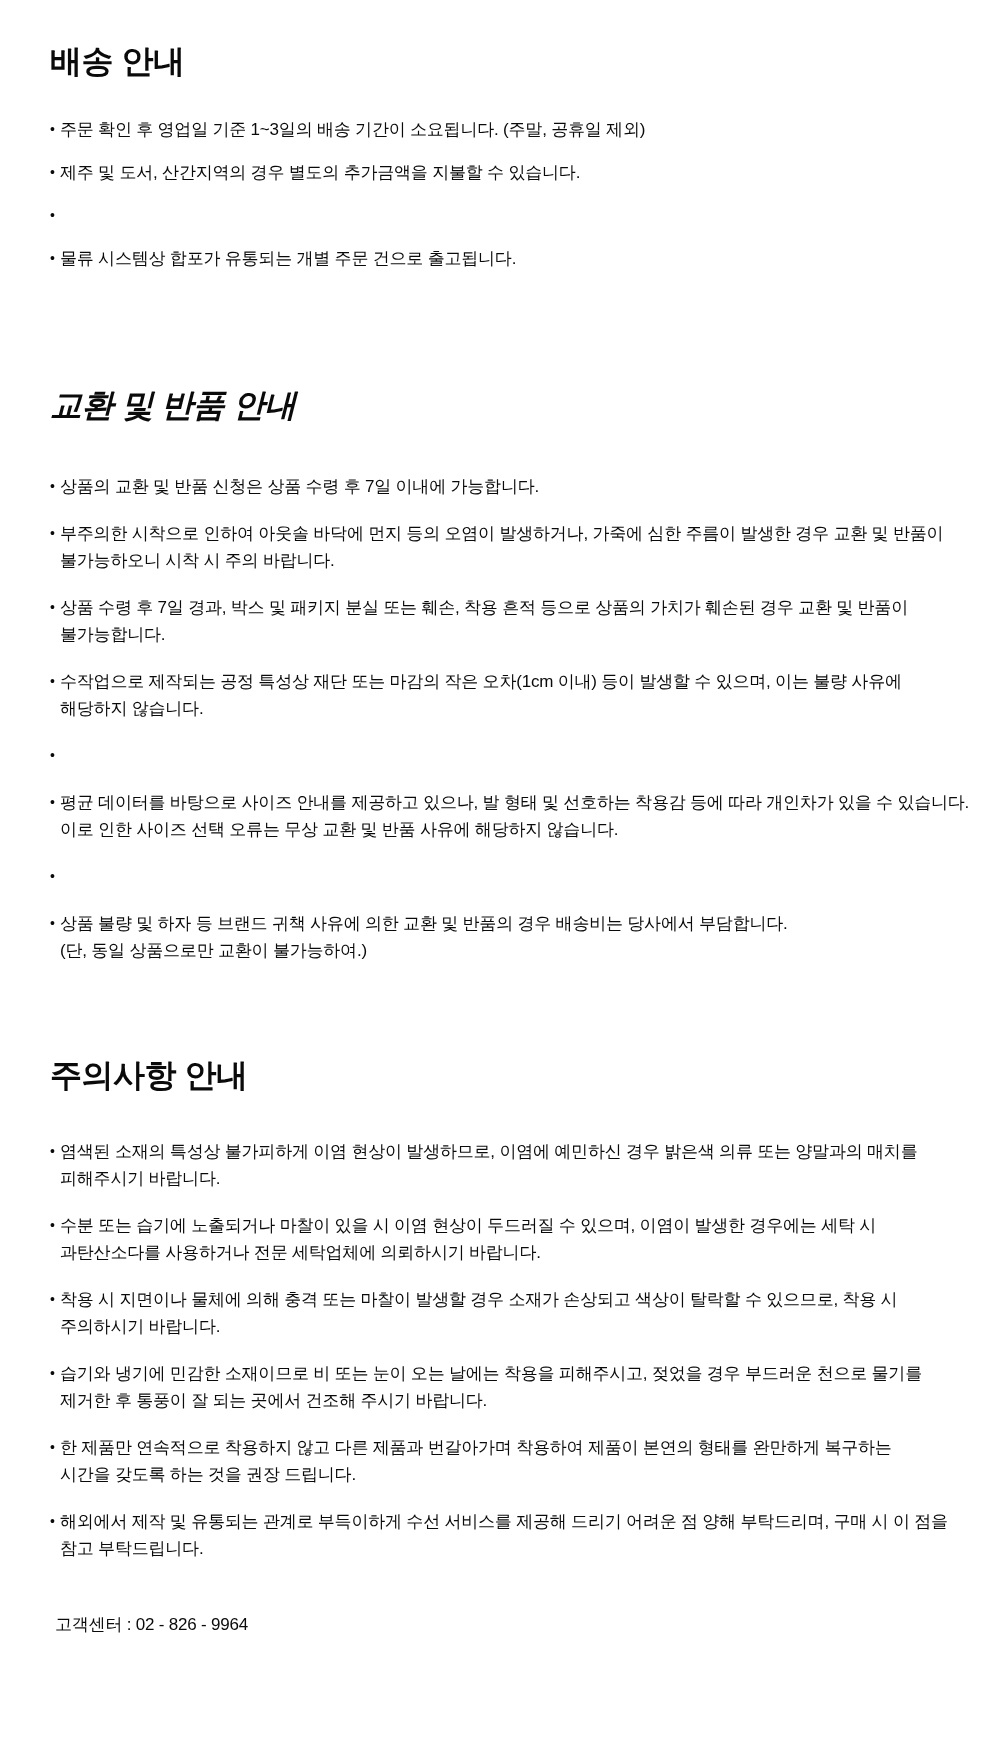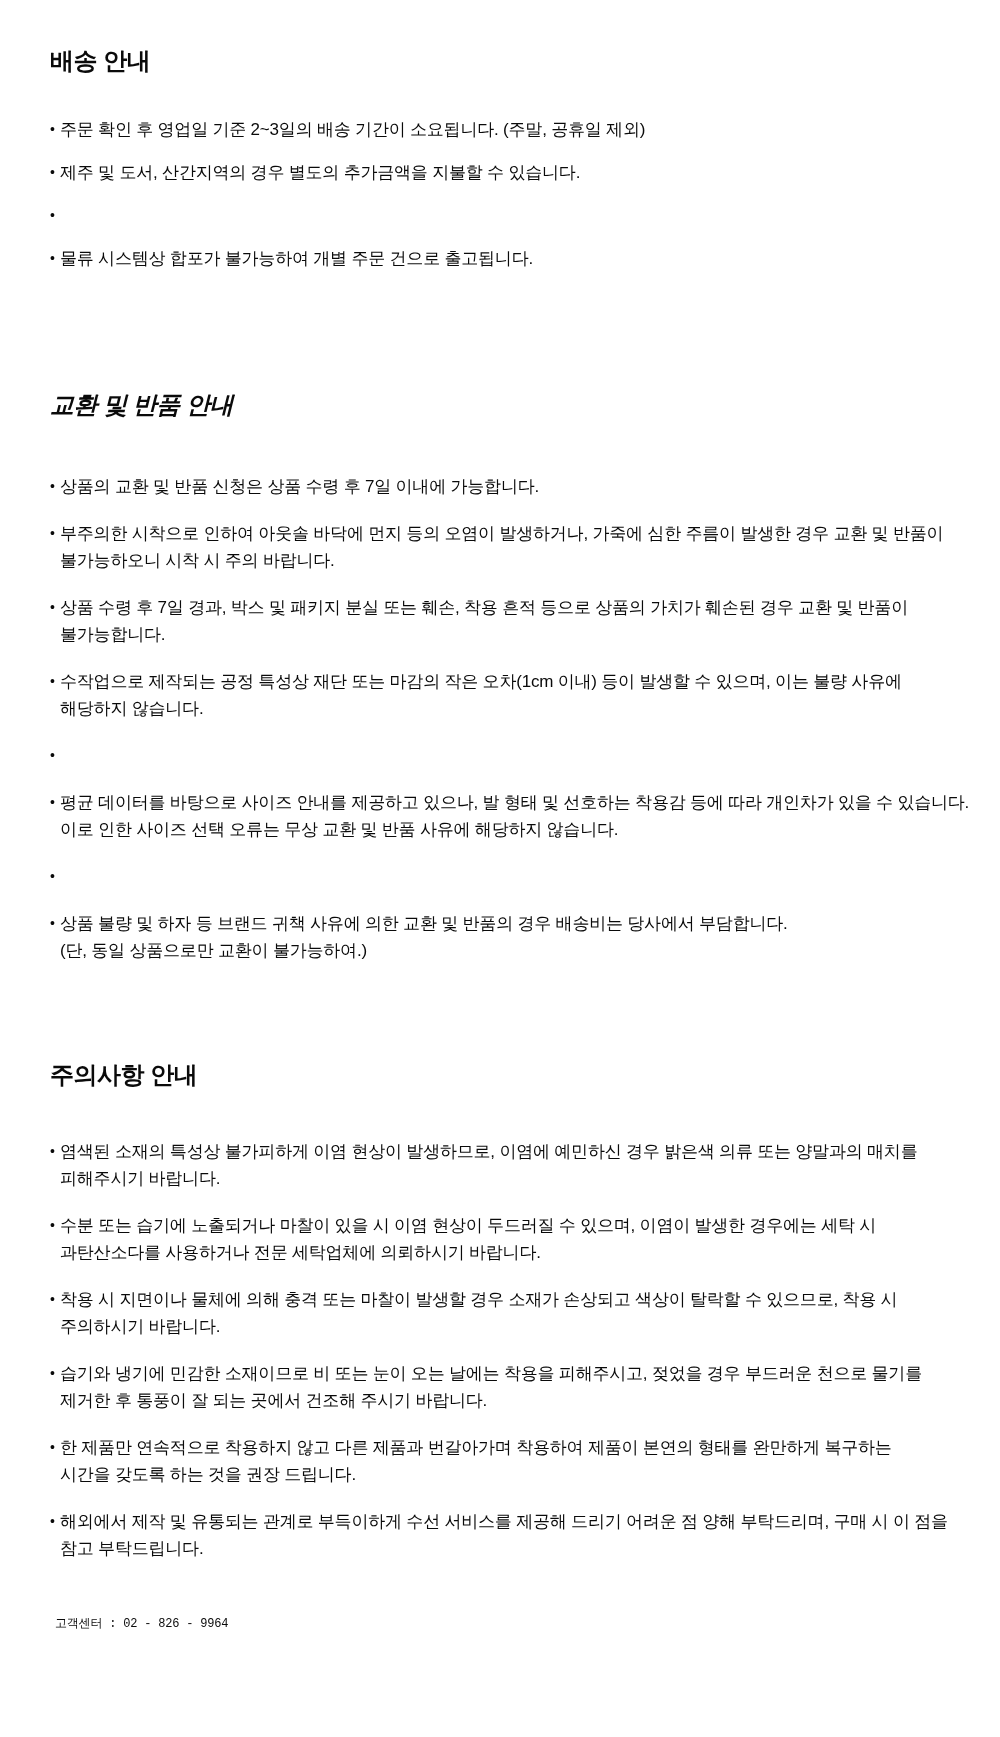--- a/index.html
+++ b/index.html
@@ -15,21 +15,21 @@
   .page {
     box-sizing: border-box;
     width: 1000px;
     min-height: 1737px;
     padding: 44px 38px 45px 50px;
     overflow: hidden;
     background: #ffffff;
   }
   .sec-title {
     margin: 0;
-    font-size: 24px;
+    font-size: 32px;
     line-height: 34px;
     font-weight: 800;
     letter-spacing: -0.5px;
     color: #0a0a0a;
   }
   #sec-shipping .sec-title { margin: 0 0 38px 0; }
   #sec-exchange .sec-title { margin: 116px 0 51px 0; font-style: italic; }
   #sec-caution  .sec-title { margin: 94px 0 46px 0; }
 
   .item {
@@ -54,50 +54,49 @@
     letter-spacing: -0.2px;
     white-space: pre;
     color: #0a0a0a;
   }
   .footer {
     margin-top: 49px;
     padding-left: 5px;
   }
   .footer p {
     margin: 0;
-    font-size: 12px;
+    font-size: 17px;
     line-height: 27px;
     letter-spacing: -0.2px;
     font-weight: 500;
     color: #0a0a0a;
-    font-family: Liberation Mono, monospace;
   }
 </style>
 </head>
 <body>
 
 <div class="page">
 
   <section id="sec-shipping">
     <h2 class="sec-title">배송 안내</h2>
     <div class="list">
       <div class="item">
         <span class="dot">•</span>
-        <p class="txt">주문 확인 후 영업일 기준 2~3일의 배송 기간이 소요됩니다. (주말, 공휴일 제외)</p>
+        <p class="txt">주문 확인 후 영업일 기준 1~3일의 배송 기간이 소요됩니다. (주말, 공휴일 제외)</p>
       </div>
       <div class="item">
         <span class="dot">•</span>
         <p class="txt">제주 및 도서, 산간지역의 경우 별도의 추가금액을 지불할 수 있습니다.</p>
       </div>
       <div class="item">
         <span class="dot">•</span>
       </div>
       <div class="item">
         <span class="dot">•</span>
-        <p class="txt">물류 시스템상 합포가 불가능하여 개별 주문 건으로 출고됩니다.</p>
+        <p class="txt">물류 시스템상 합포가 유통되는 개별 주문 건으로 출고됩니다.</p>
       </div>
     </div>
   </section>
 
   <section id="sec-exchange">
     <h2 class="sec-title">교환 및 반품 안내</h2>
     <div class="list">
       <div class="item">
         <span class="dot">•</span>
         <p class="txt">상품의 교환 및 반품 신청은 상품 수령 후 7일 이내에 가능합니다.</p>

